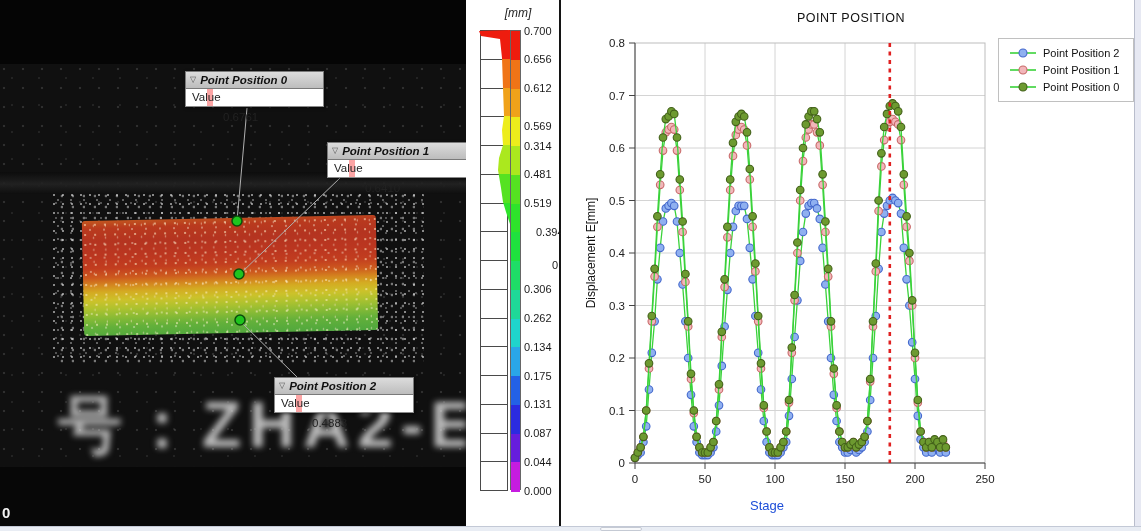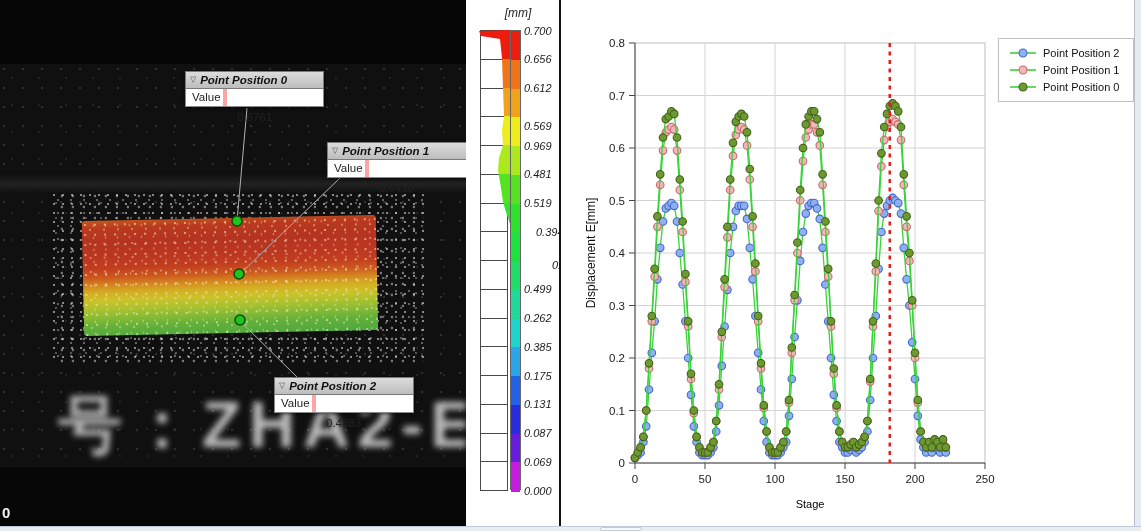--- a/index.html
+++ b/index.html
@@ -41,46 +41,46 @@
   .cam-bottom-black { position:absolute; left:0; top:467px; width:466px; height:59px; background:#070707; }
   .stage-indicator { position:absolute; left:2px; top:504px; color:#f2f2f2; font-size:15px; font-weight:bold; }
   .leader-svg { position:absolute; left:0; top:0; width:466px; height:526px; pointer-events:none; }
 
   .anno { position:absolute; width:140px; box-shadow:1px 1px 3px rgba(0,0,0,.6); font-size:11.5px; }
   .anno-header { display:flex; align-items:center; gap:4px; height:18px; padding:0 4px;
     background:linear-gradient(#dcdcdc,#bdbdbd); border:1px solid #7a7a7a; color:#111;
     font-weight:bold; font-style:italic; }
   .anno-tri { font-size:8px; color:#555; font-style:normal; font-weight:normal; line-height:1; }
   .anno-value { display:flex; height:18px; background:#fff; border:1px solid #8a8a8a; border-top:none; color:#222; }
-  .anno-value .cell-label { width:41px; padding:2px 0 8px 6px; border-right:4px solid #fca5a5; }
+  .anno-value .cell-label { width:27px; padding:2px 0 8px 6px; border-right:6px solid #fca5a5; }
   .anno-value .cell-value { flex:1; padding:2px 0 0 10px;margin-top:20px; }
   .anno.pos0 { left:185px; top:71px; width:139px; }
   .anno.pos1 { left:327px; top:142px; }
   .anno.pos2 { left:274px; top:377px; }
 
   
   .colorbar-panel { position:absolute; left:466px; top:0; width:95px; height:526px; background:#fff;
     border-right:2px solid #141414; }
   .cb-unit { position:absolute; left:24px; top:6px; width:56px; text-align:center;
     font-style:italic; font-size:12px; color:#222; }
   .cb-hist { position:absolute; left:14px; top:30px; width:28px; height:460px; }
   .cb-cell { position:absolute; left:0; width:28px; border:1px solid #4a4a4a; background:#fff; }
   .cb-sil { position:absolute; left:0; top:0; width:95px; height:526px; pointer-events:none; }
   .cb-bar { position:absolute; left:44px; top:30px; width:11px; height:460px; border:1px solid #666; }
   .cb-seg { position:absolute; left:0; width:9px; }
-  .cb-label { position:absolute; left:58px; width:36px; font-style:italic; font-size:11px; color:#1a1a1a; }
+  .cb-label { position:absolute; left:58px; width:36px; font-size:11px; color:#1a1a1a; }
 
   
   .chart-panel { position:absolute; left:561px; top:0; width:580px; height:531px; background:#fff; }
   .chart-title { position:absolute; left:0; top:11px; width:580px; text-align:center;
     font-size:12.5px; color:#111; letter-spacing:.5px; }
   .chart-svg { position:absolute; left:0; top:0; width:580px; height:531px; }
   .ylabel { position:absolute; left:30px; top:253px; transform:translate(-50%,-50%) rotate(-90deg);
     font-size:12px; color:#111; white-space:nowrap; }
-  .xlabel { position:absolute; left:189px; top:498px; width:120px; text-align:center; font-size:11px; color:#000000; }
+  .xlabel { position:absolute; left:189px; top:498px; width:120px; font-size:13px; color:#1d4ed8; }
   .legend { position:absolute; left:437px; top:38px; width:136px; background:#fff;
     border:1px solid #c0c0c0; padding:8px 8px 8px 10px; display:flex; flex-direction:column; gap:5px; }
   .legend-item { display:flex; align-items:center; gap:6px; font-size:11px; color:#111; }
 
   
   .right-strip { position:absolute; left:1134px; top:0; width:7px; height:531px;
     background:#e7e9f3; border-left:1px solid #b9bdcc; }
   .bottom-strip { position:absolute; left:0; top:526px; width:1141px; height:5px;
     background:#e9edf4; border-top:1px solid #c3c9d6; }
   .bottom-thumb { position:absolute; left:600px; top:0; width:42px; height:4px;
@@ -219,32 +219,32 @@
         <div class="cb-seg" style="top: 345px; height: 29.25px; background: rgb(35, 97, 230);"></div>
         <div class="cb-seg" style="top: 373.75px; height: 29.25px; background: rgb(43, 43, 224);"></div>
         <div class="cb-seg" style="top: 402.5px; height: 29.25px; background: rgb(102, 29, 221);"></div>
         <div class="cb-seg" style="top: 431.25px; height: 29.25px; background: rgb(198, 28, 224);"></div>
       </div>
     <div id="cbLabels">
         <div class="cb-label" style="top: 24.5px;">0.700</div>
         <div class="cb-label" style="top: 53.25px;">0.656</div>
         <div class="cb-label" style="top: 82px;">0.612</div>
         <div class="cb-label" style="top: 110.75px; margin-top: 9px;">0.569</div>
-        <div class="cb-label" style="top: 139.5px;">0.969</div>
+        <div class="cb-label" style="top: 139.5px;">0.314</div>
         <div class="cb-label" style="top: 168.25px;">0.481</div>
         <div class="cb-label" style="top: 197px;">0.519</div>
         <div class="cb-label" style="top: 225.75px; margin-left: 12px;">0.394</div>
         <div class="cb-label" style="top: 259px; margin-left: 28px;">0.350</div>
-        <div class="cb-label" style="top: 283.25px;">0.499</div>
+        <div class="cb-label" style="top: 283.25px;">0.306</div>
         <div class="cb-label" style="top: 312px;">0.262</div>
-        <div class="cb-label" style="top: 340.75px;">0.385</div>
+        <div class="cb-label" style="top: 340.75px;">0.134</div>
         <div class="cb-label" style="top: 369.5px;">0.175</div>
         <div class="cb-label" style="top: 398.25px;">0.131</div>
         <div class="cb-label" style="top: 427px;">0.087</div>
-        <div class="cb-label" style="top: 455.75px;">0.069</div>
+        <div class="cb-label" style="top: 455.75px;">0.044</div>
         <div class="cb-label" style="top: 484.5px;">0.000</div>
       </div>
   </div>
 
   <div class="chart-panel">
     <svg class="chart-svg" id="chartSvg">
         <g>
           <line x1="144" y1="43" x2="144" y2="463" stroke="#d4d4d4" stroke-width="1"></line>
           <line x1="214" y1="43" x2="214" y2="463" stroke="#d4d4d4" stroke-width="1"></line>
           <line x1="284" y1="43" x2="284" y2="463" stroke="#d4d4d4" stroke-width="1"></line>
@@ -636,20 +636,21 @@
           <circle cx="368.0" cy="442.0" r="3.8" fill="#6d9a30" stroke="#43611a" stroke-width="1.1"></circle>
           <circle cx="370.8" cy="447.3" r="3.8" fill="#6d9a30" stroke="#43611a" stroke-width="1.1"></circle>
           <circle cx="373.6" cy="439.4" r="3.8" fill="#6d9a30" stroke="#43611a" stroke-width="1.1"></circle>
           <circle cx="376.4" cy="442.0" r="3.8" fill="#6d9a30" stroke="#43611a" stroke-width="1.1"></circle>
           <circle cx="379.2" cy="447.3" r="3.8" fill="#6d9a30" stroke="#43611a" stroke-width="1.1"></circle>
           <circle cx="382.0" cy="439.4" r="3.8" fill="#6d9a30" stroke="#43611a" stroke-width="1.1"></circle>
           <circle cx="384.8" cy="447.3" r="3.8" fill="#6d9a30" stroke="#43611a" stroke-width="1.1"></circle>
         </g>
         <line x1="328.8" y1="43" x2="328.8" y2="463" stroke="#e02020" stroke-width="2.6" stroke-dasharray="4 4.5"></line>
       </svg>
+    <div class="chart-title">POINT POSITION</div>
     <div class="ylabel">Displacement E[mm]</div>
     <div class="xlabel">Stage</div>
     <div class="legend" id="legend">
         <div class="legend-item">
           <svg width="28" height="10">
             <line x1="1" y1="5" x2="27" y2="5" stroke="#3ad23a" stroke-width="1.6"></line>
             <circle cx="14" cy="5" r="4" fill="#8fb0f0" stroke="#4468cc" stroke-width="1.1"></circle>
           </svg>
           <span>Point Position 2</span>
         </div>

